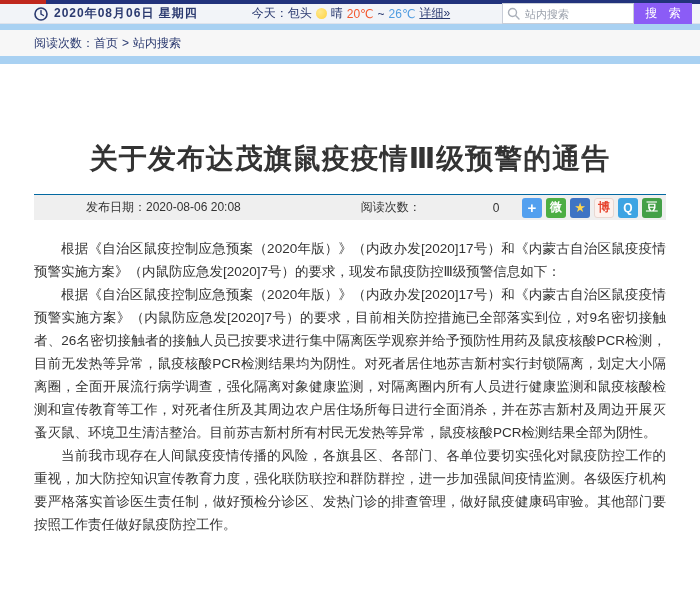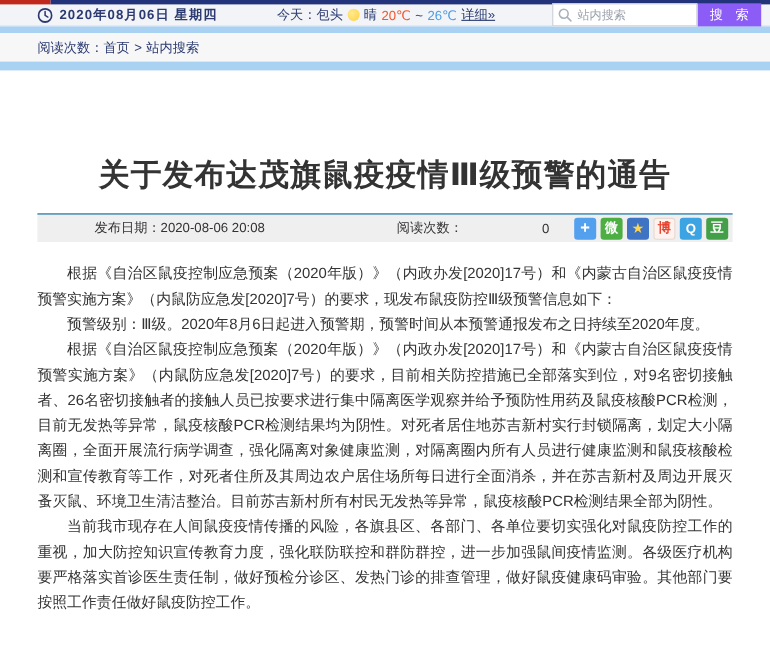--- a/index.html
+++ b/index.html
@@ -131,20 +131,19 @@
         <span class="share-icon si-wechat">微</span>
         <span class="share-icon si-qzone">★</span>
         <span class="share-icon si-weibo">博</span>
         <span class="share-icon si-tweibo">Q</span>
         <span class="share-icon si-douban">豆</span>
       </span>
     </div>
 
     <div class="article-body">
       <p>根据《自治区鼠疫控制应急预案（2020年版）》（内政办发[2020]17号）和《内蒙古自治区鼠疫疫情预警实施方案》（内鼠防应急发[2020]7号）的要求，现发布鼠疫防控Ⅲ级预警信息如下：</p>
-      <p>预警级别：Ⅲ级。2020年8月6日起进入预警期，预警时间从本预警通报发布之日持续至2020年度。</p>
       <p>根据《自治区鼠疫控制应急预案（2020年版）》（内政办发[2020]17号）和《内蒙古自治区鼠疫疫情预警实施方案》（内鼠防应急发[2020]7号）的要求，目前相关防控措施已全部落实到位，对9名密切接触者、26名密切接触者的接触人员已按要求进行集中隔离医学观察并给予预防性用药及鼠疫核酸PCR检测，目前无发热等异常，鼠疫核酸PCR检测结果均为阴性。对死者居住地苏吉新村实行封锁隔离，划定大小隔离圈，全面开展流行病学调查，强化隔离对象健康监测，对隔离圈内所有人员进行健康监测和鼠疫核酸检测和宣传教育等工作，对死者住所及其周边农户居住场所每日进行全面消杀，并在苏吉新村及周边开展灭蚤灭鼠、环境卫生清洁整治。目前苏吉新村所有村民无发热等异常，鼠疫核酸PCR检测结果全部为阴性。</p>
       <p>当前我市现存在人间鼠疫疫情传播的风险，各旗县区、各部门、各单位要切实强化对鼠疫防控工作的重视，加大防控知识宣传教育力度，强化联防联控和群防群控，进一步加强鼠间疫情监测。各级医疗机构要严格落实首诊医生责任制，做好预检分诊区、发热门诊的排查管理，做好鼠疫健康码审验。其他部门要按照工作责任做好鼠疫防控工作。</p>
 
     </div>
   </div>
 
 </div>
 
 </body></html>

